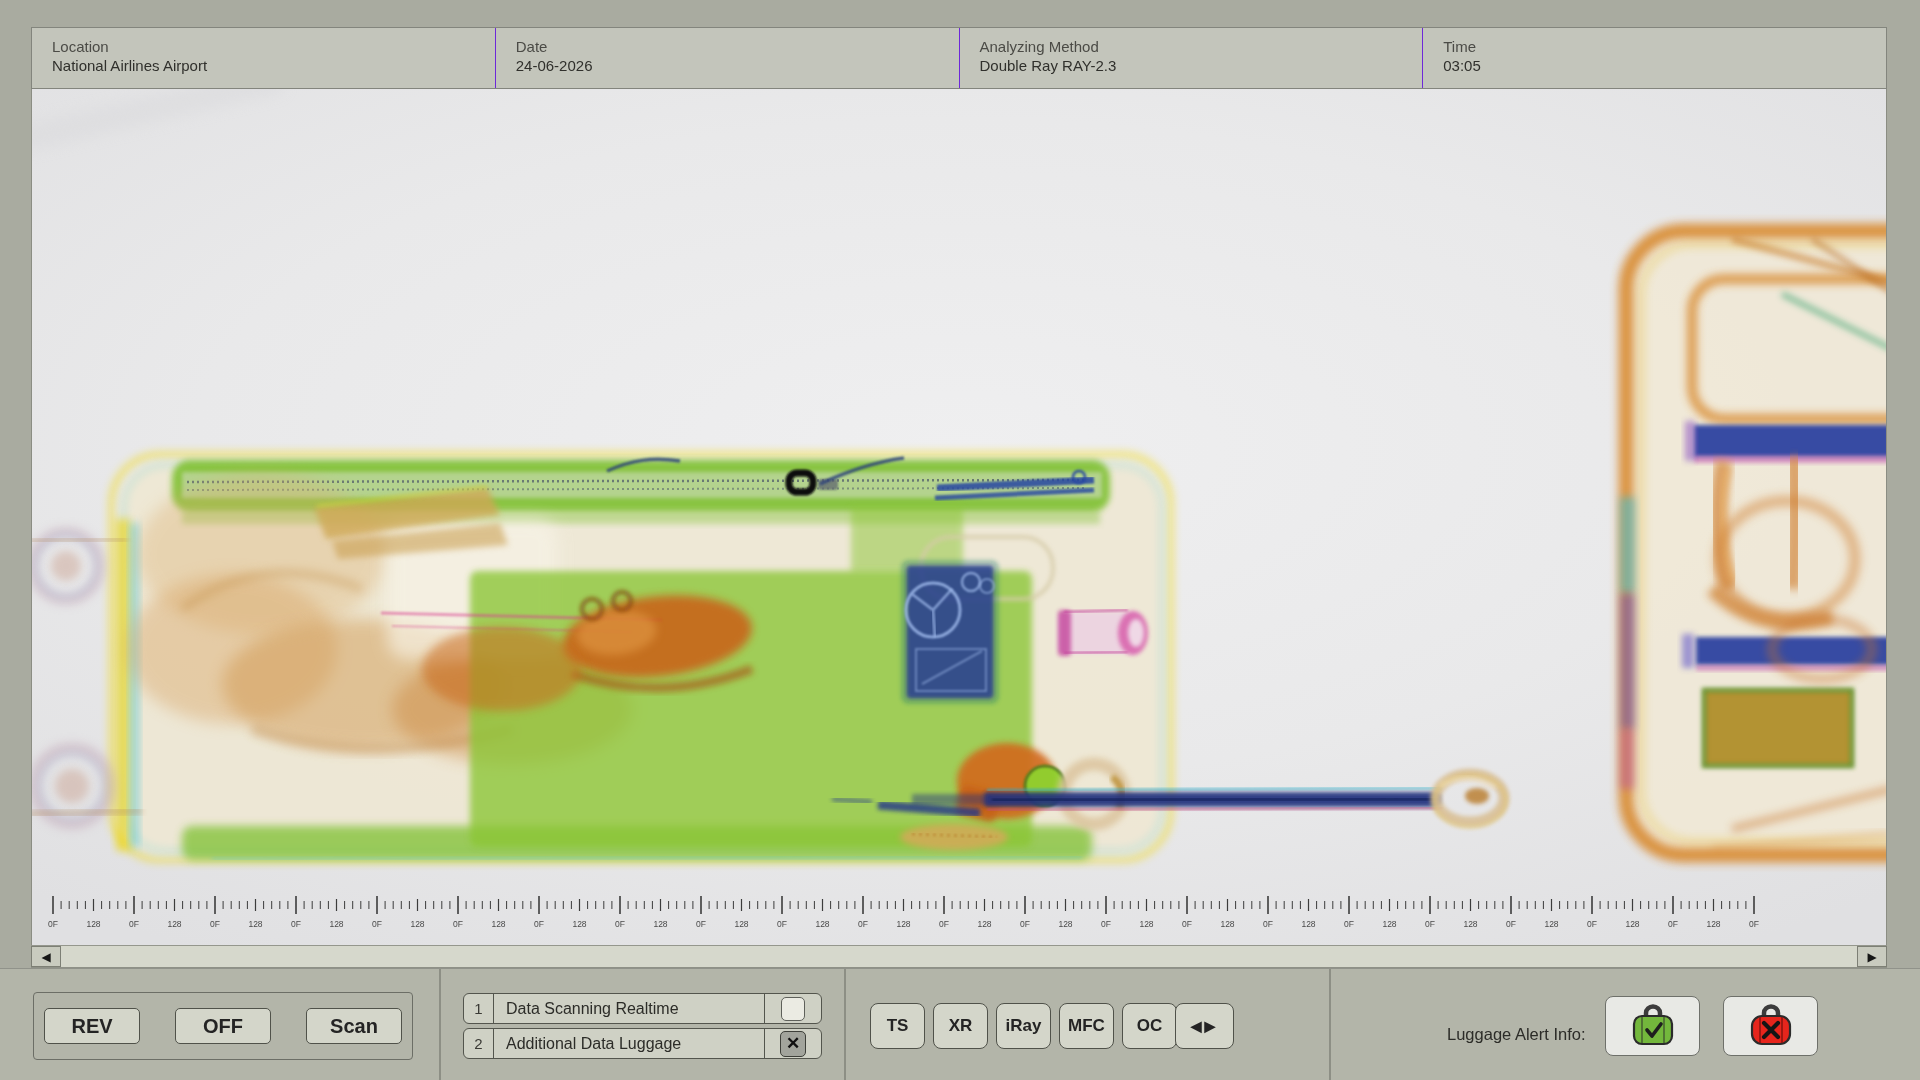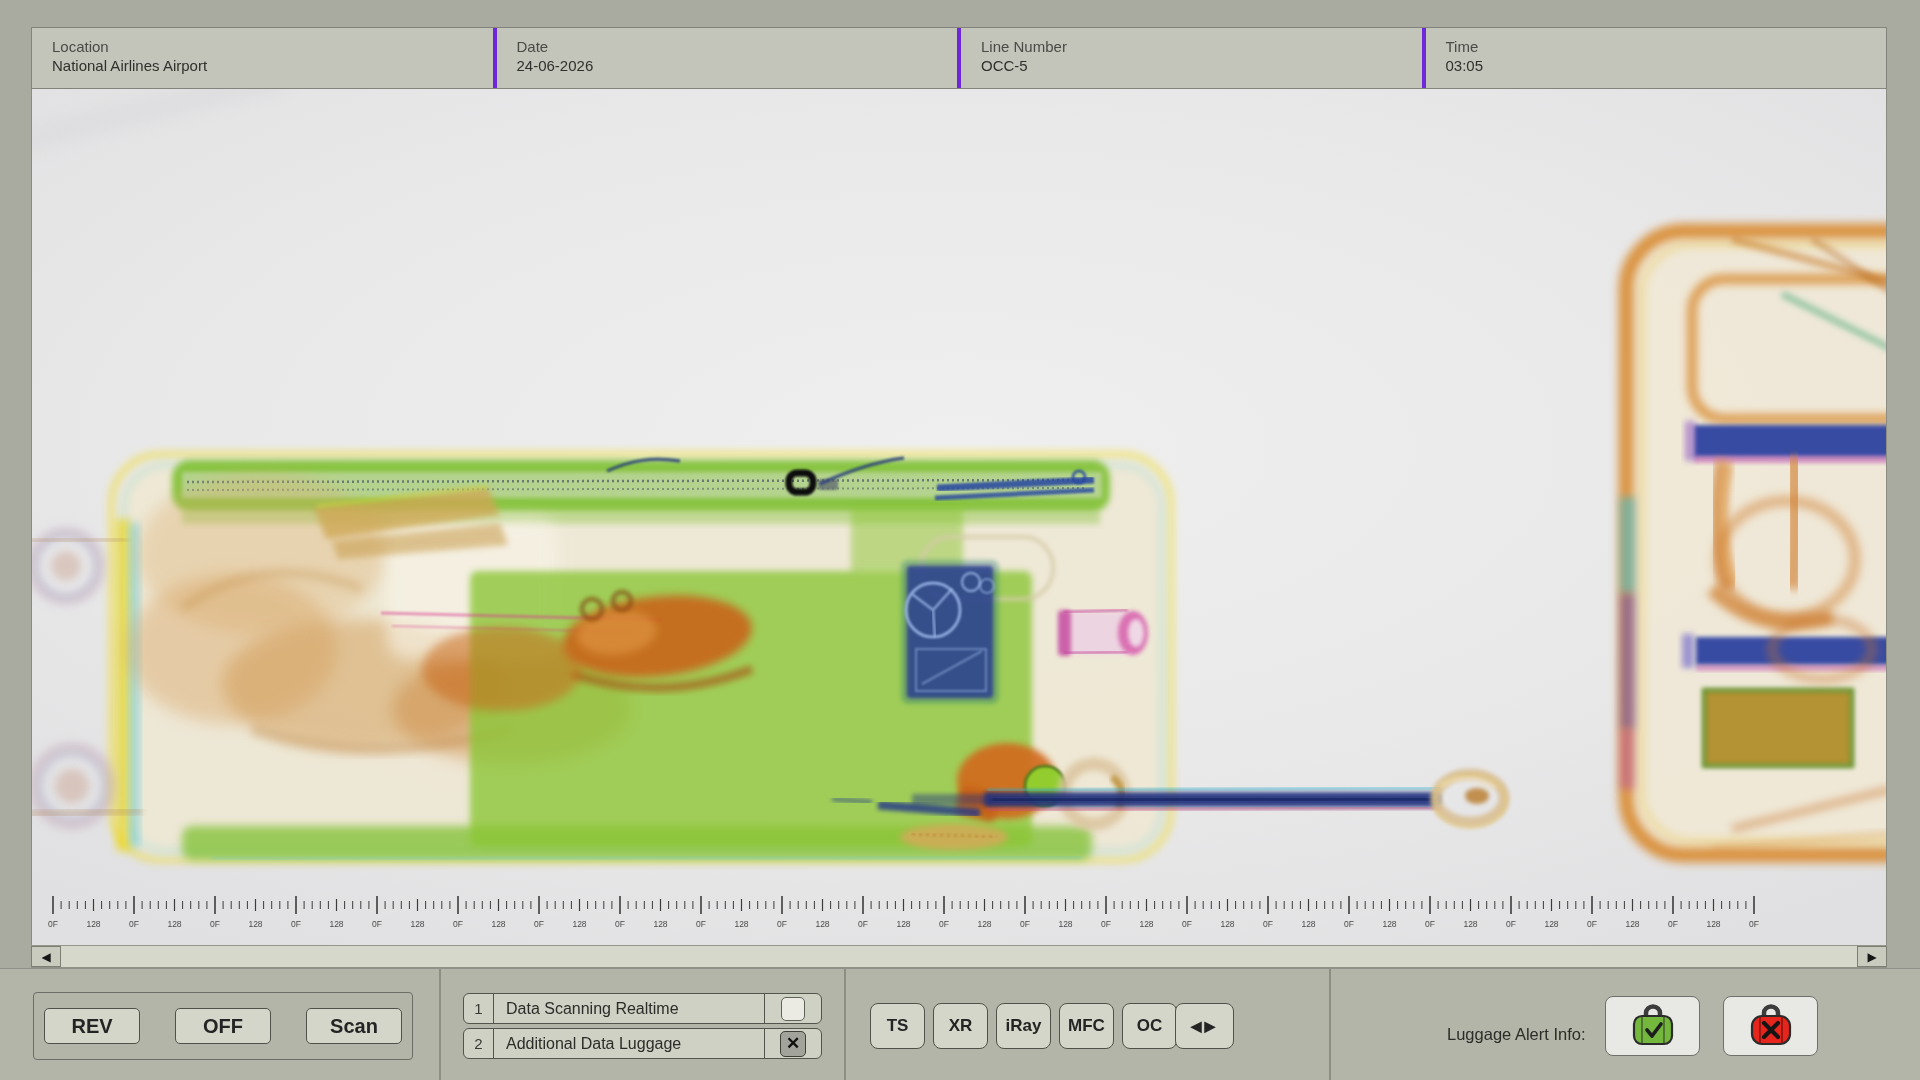--- a/index.html
+++ b/index.html
@@ -8,21 +8,21 @@
     position:relative; width:1920px; height:1080px; overflow:hidden;
     background:#a9aba0;
     font-family:"Liberation Sans", sans-serif;
     -webkit-font-smoothing:antialiased;
   }
   
   .hdr {
     position:absolute; left:31px; top:27px; width:1856px; height:62px;
     background:#c3c5bb; border:1px solid #83857d; display:flex;
   }
-  .hdr-cell { flex:1 1 0; border-right:4px solid #6d28d9; padding:9px 6px 0 20px; overflow:hidden; }
+  .hdr-cell { flex:1 1 0; border-right:1px solid #6d28d9; padding:9px 6px 0 20px; overflow:hidden; }
   .hdr-cell:last-child { border-right:none; }
   .hdr-label { font-size:15px; color:#4b4b46; line-height:19px; white-space:nowrap; }
   .hdr-value { font-size:15px; color:#30302c; line-height:19px; white-space:nowrap; }
   
   .viewport {
     position:absolute; left:31px; top:89px; width:1856px; height:856px;
     background:radial-gradient(ellipse 75% 70% at 50% 42%, #efeff0 0%, #e9e9ea 55%, #e0e0e2 100%);
     border-left:1px solid #8b8d83; border-right:1px solid #8b8d83;
     overflow:hidden;
   }
@@ -91,22 +91,22 @@
   <div class="hdr">
     <div class="hdr-cell">
       <div class="hdr-label">Location</div>
       <div class="hdr-value">National Airlines Airport</div>
     </div>
     <div class="hdr-cell">
       <div class="hdr-label">Date</div>
       <div class="hdr-value">24-06-2026</div>
     </div>
     <div class="hdr-cell">
-      <div class="hdr-label">Line Number</div>
-      <div class="hdr-value">OCC-5</div>
+      <div class="hdr-label">Analyzing Method</div>
+      <div class="hdr-value">Double Ray RAY-2.3</div>
     </div>
     <div class="hdr-cell">
       <div class="hdr-label">Time</div>
       <div class="hdr-value">03:05</div>
     </div>
   </div>
 
   <div class="viewport">
     <svg width="1856" height="856" viewBox="0 0 1856 856">
       <defs>

